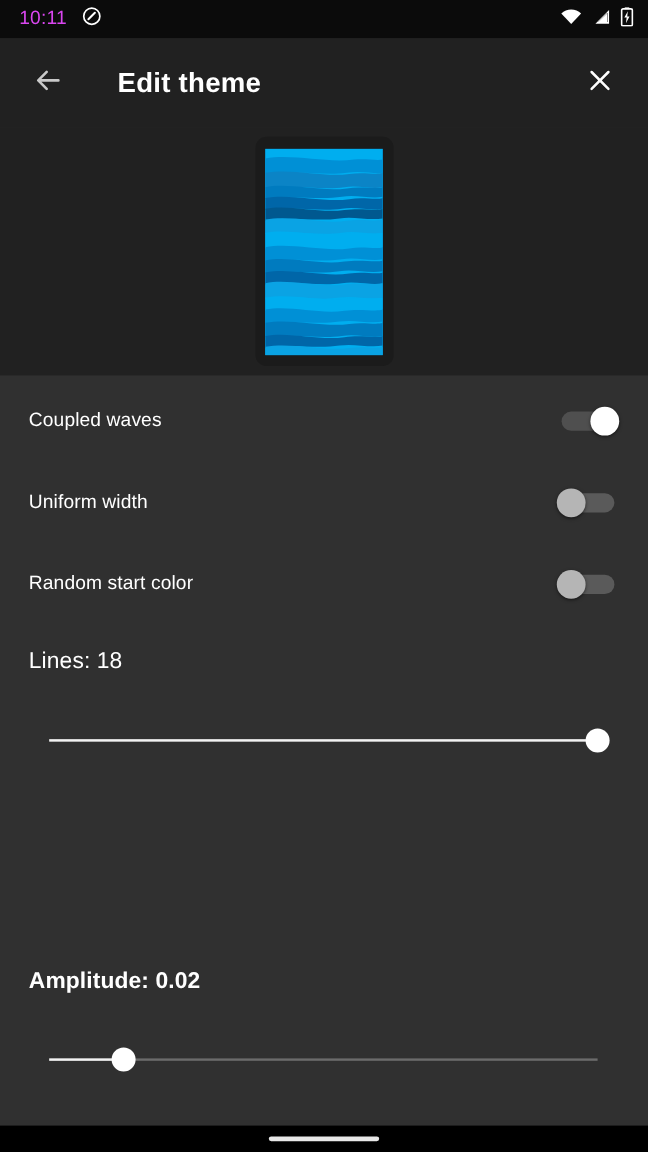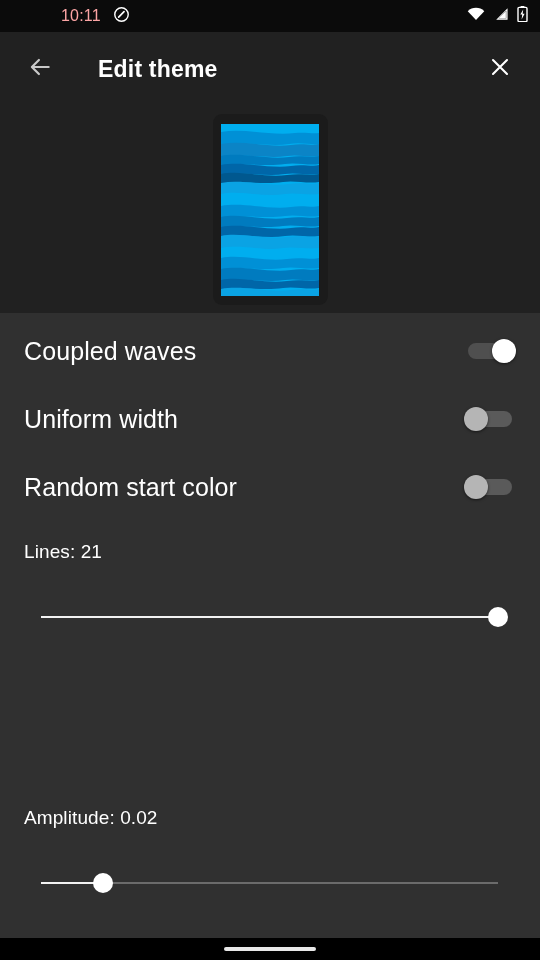--- a/index.html
+++ b/index.html
@@ -10,21 +10,21 @@
     overflow:hidden;
   }
   #screen { position:relative; width:540px; height:960px; background:#303030; }
 
   
   .statusbar{
     position:absolute; top:0; left:0; width:540px; height:32px;
     background:#0b0b0b; display:flex; align-items:center;
     padding:0 12px 0 16px; color:#fff;
   }
-  .status-time{ font-size:16px; letter-spacing:.2px; color:#fca5a5;margin-left:45px; }
+  .status-time{ font-size:16px; letter-spacing:.2px; color:#d946ef; }
   .status-left-icons{ display:flex; align-items:center; margin-left:12px; }
   .status-spacer{ flex:1; }
   .status-right-icons{ display:flex; align-items:center; gap:8px; }
 
   
   .appbar{
     position:absolute; top:32px; left:0; width:540px; height:74px;
     background:#212121; display:flex; align-items:center; padding:0 20px;justify-content:flex-end;
   }
   .appbar-back{ width:40px; height:40px; display:flex; align-items:center; justify-content:center; cursor:pointer; }
@@ -52,21 +52,21 @@
   
   .settings{
     position:absolute; top:313px; left:0; width:540px; height:625px;
     background:#303030;
   }
 
   .switch-row{
     position:absolute; left:0; width:540px; height:50px;
     display:flex; align-items:center; padding:0 24px;
   }
-  .switch-row .label{ font-size:25px; color:#ffffff; letter-spacing:.1px; }
+  .switch-row .label{ font-size:16px; color:#ffffff; letter-spacing:.1px; }
   .switch-row .spacer{ flex:1; }
 
   .switch{ position:relative; width:52px; height:26px; cursor:pointer; }
   .switch .track{
     position:absolute; top:5px; left:4px; width:44px; height:16px;
     border-radius:8px;
   }
   .switch .thumb{
     position:absolute; top:1px; width:24px; height:24px; border-radius:50%;
     box-shadow:0 1px 3px rgba(0,0,0,.55);
@@ -208,30 +208,30 @@
     <div class="switch-row" style="top:81px;">
       <span class="label">Uniform width</span>
       <span class="spacer"></span>
       <span class="switch off">
         <span class="track"></span>
         <span class="thumb"></span>
       </span>
     </div>
 
     <div class="slider-group" style="top:228px;">
-      <div class="slider-label">Lines: 21</div>
+      <div class="slider-label">Lines: 18</div>
       <div class="slider">
         <span class="track-bg"></span>
         <span class="track-fill" style="width:100%"></span>
         <span class="thumb" style="left:100%"></span>
       </div>
     </div>
 
 
-    <div class="slider-group" style="top:494px;">
+    <div class="slider-group" style="top:494px;font-weight:bold;">
       <div class="slider-label">Amplitude: 0.02</div>
       <div class="slider">
         <span class="track-bg"></span>
         <span class="track-fill" style="width:13.6%"></span>
         <span class="thumb" style="left:13.6%"></span>
       </div>
     </div>
 
   </div>
 

